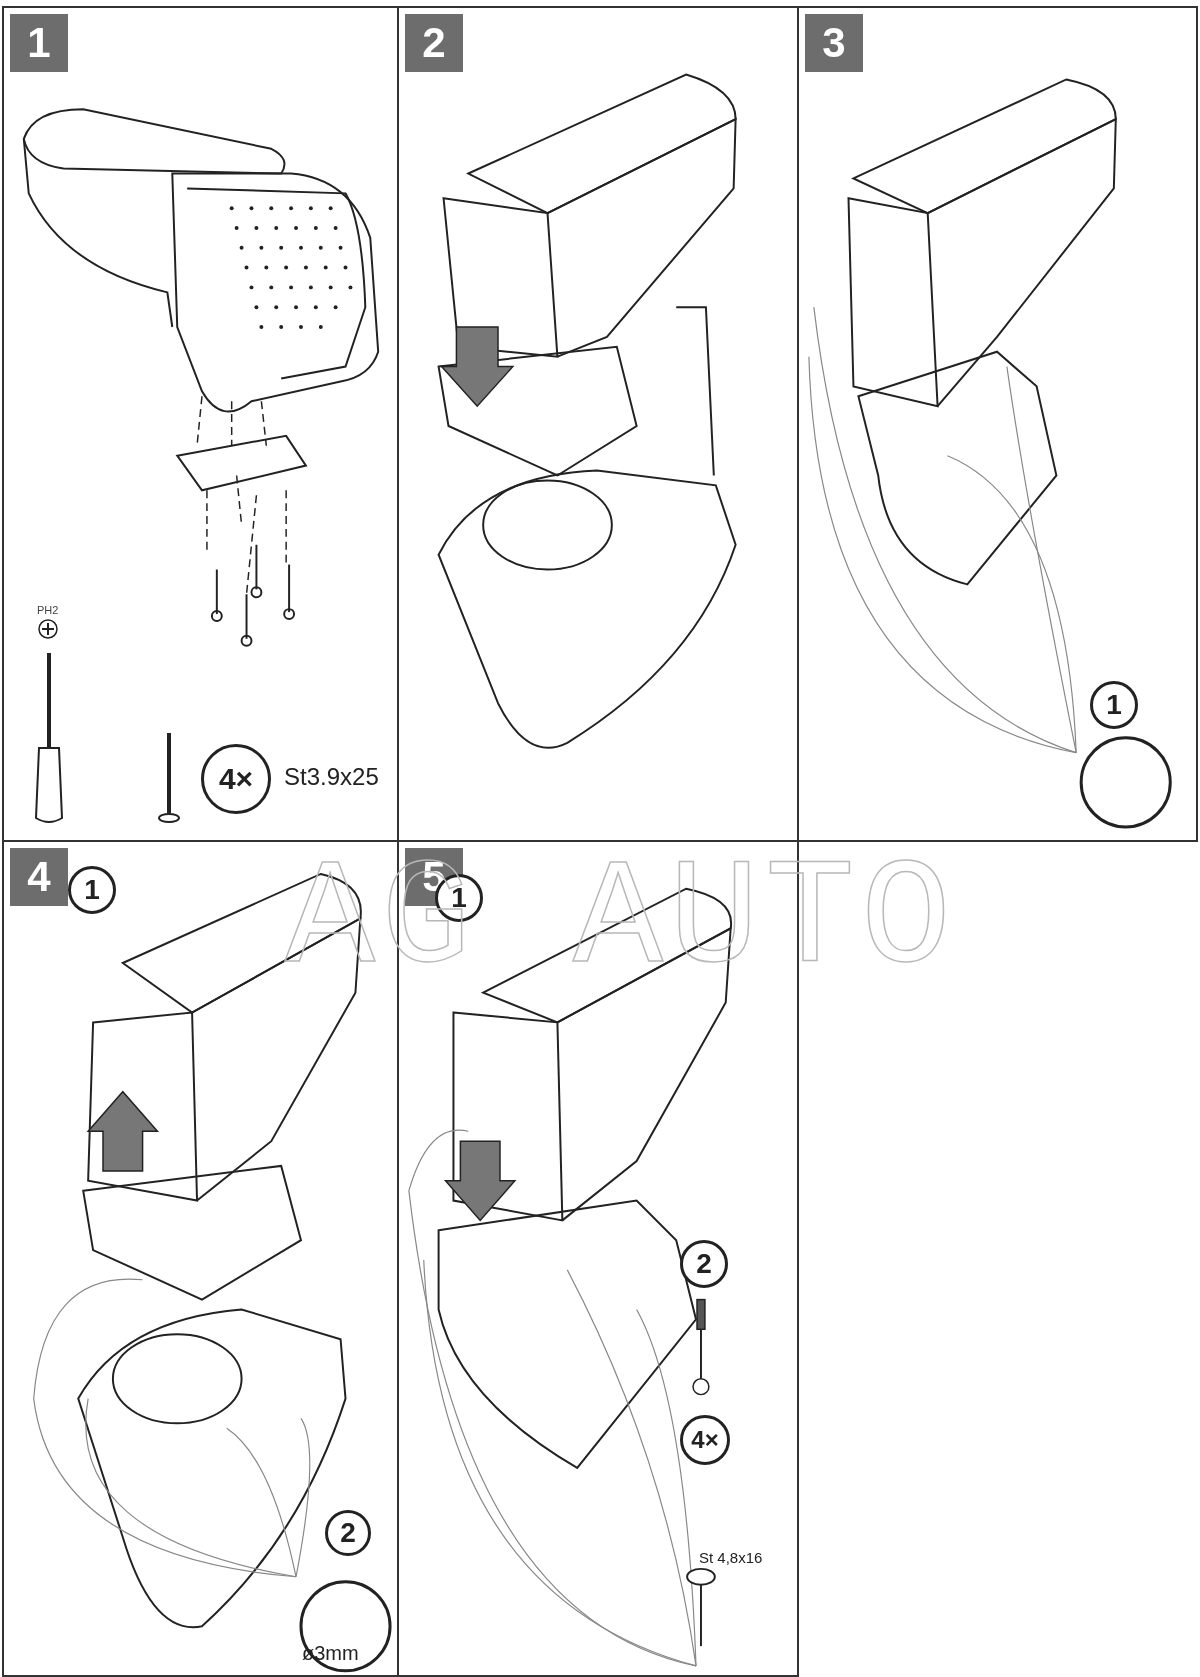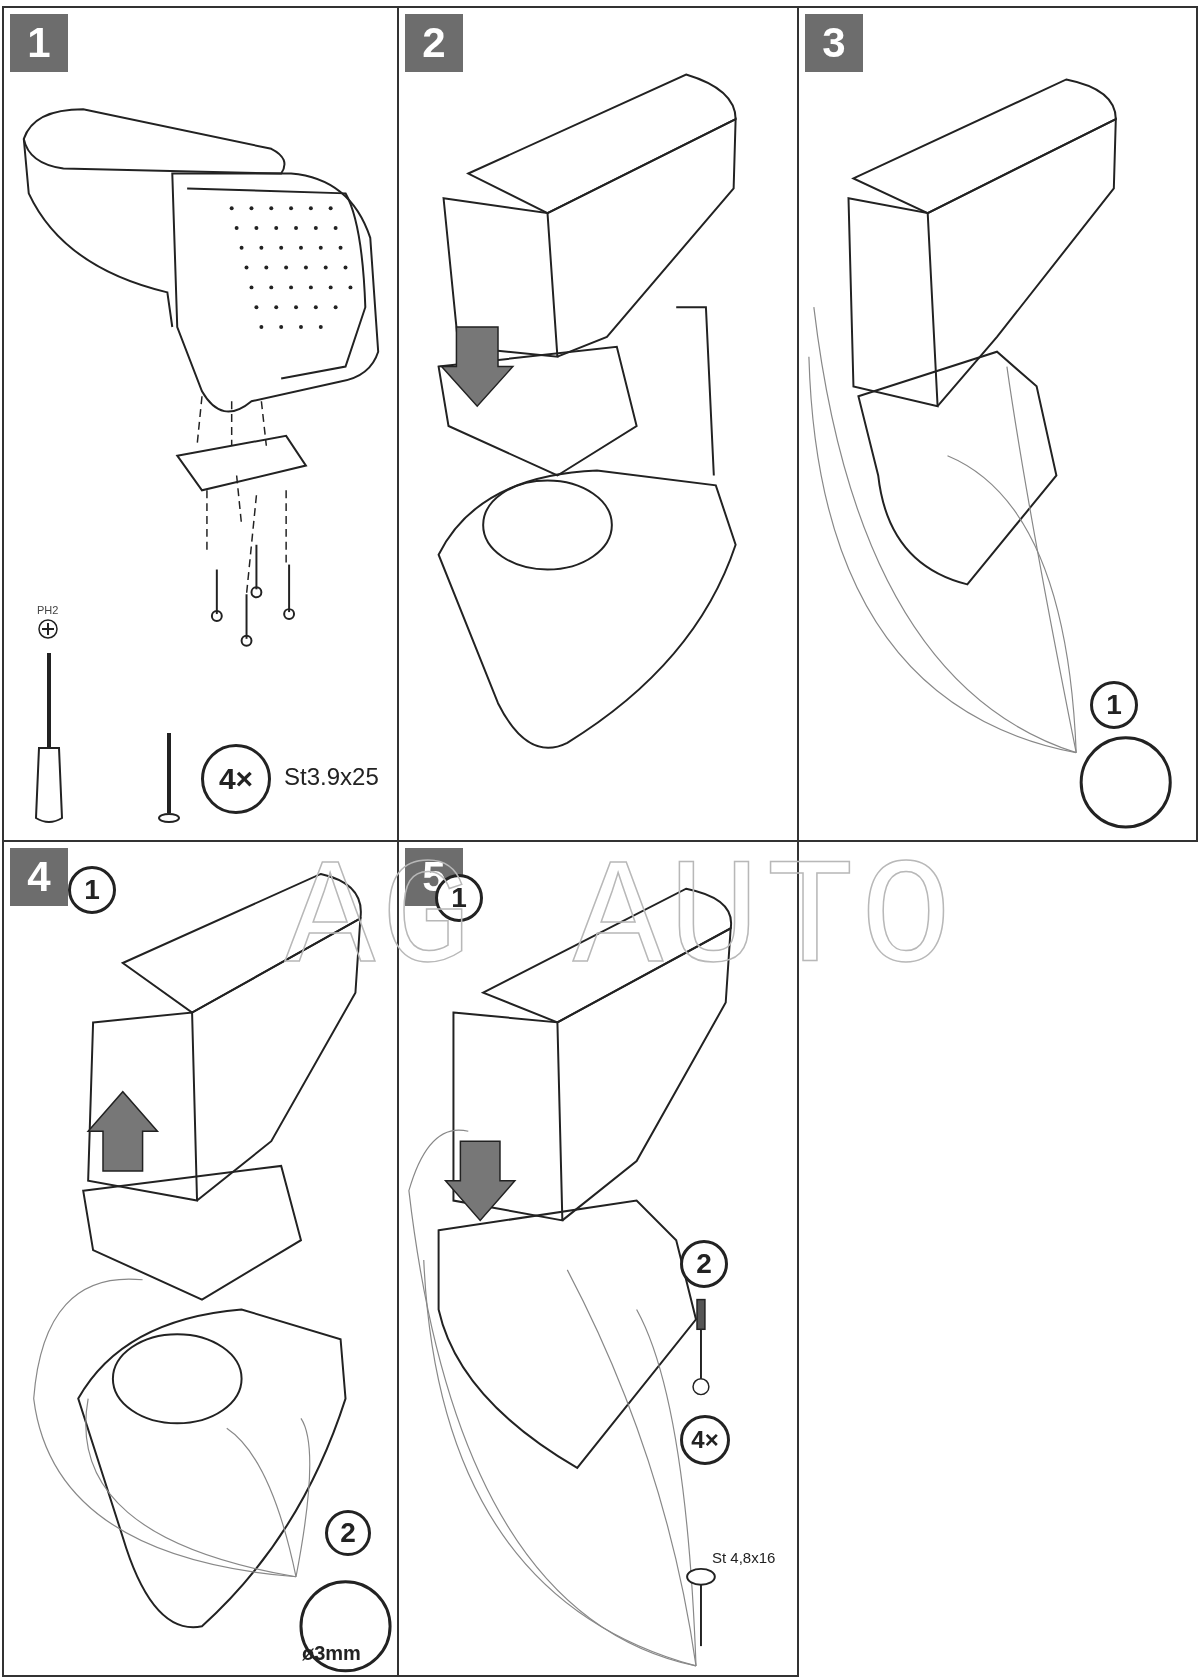--- a/index.html
+++ b/index.html
@@ -166,21 +166,21 @@
       <g fill="none" stroke="#888" stroke-width="1.2">
         <path d="M295,740 Q50,720 30,560 Q40,430 140,440"></path>
         <path d="M295,740 Q60,700 85,560"></path>
         <path d="M295,740 Q270,620 225,590"></path>
         <path d="M295,740 Q320,610 300,580"></path>
       </g>
       <circle cx="345" cy="790" r="45" fill="#fff" stroke="#222" stroke-width="3"></circle>
     </svg>
     <div class="circ" style="left:64px;top:24px;width:48px;height:48px;font-size:28px;line-height:42px;">1</div>
     <div class="circ" style="left:321px;top:668px;width:46px;height:46px;font-size:28px;line-height:40px;">2</div>
-    <div class="lbl" style="left:298px;top:800px;font-size:20px;font-weight:bold;">ø3mm</div>
+    <div class="lbl" style="left:298px;top:800px;font-size:20px;font-weight:normal;">ø3mm</div>
   </div>
 
   <div class="panel" style="left:397px;top:840px;width:402px;height:837px;">
     <div class="badge">5</div>
     <svg class="art" viewBox="0 0 402 837">
       <g fill="none" stroke="#222" stroke-width="2">
         <path d="M85,150 L290,45 Q340,55 335,85 L160,180 Z"></path>
         <path d="M55,170 L160,180 L165,380 L55,360 Z"></path>
         <path d="M160,180 L335,85 L330,160 L240,320 L165,380"></path>
         <path d="M40,390 L240,360 L280,400 L300,480 L180,630 Q60,560 40,470 Z"></path>
@@ -200,17 +200,17 @@
         <circle cx="305" cy="548" r="8" fill="#fff"></circle>
       </g>
       <g fill="none" stroke="#222" stroke-width="2">
         <ellipse cx="305" cy="740" rx="14" ry="8" fill="#fff"></ellipse>
         <path d="M305,748 L305,810"></path>
       </g>
     </svg>
     <div class="circ" style="left:36px;top:32px;width:48px;height:48px;font-size:28px;line-height:42px;">1</div>
     <div class="circ" style="left:281px;top:398px;width:48px;height:48px;font-size:28px;line-height:42px;">2</div>
     <div class="circ" style="left:281px;top:573px;width:50px;height:50px;font-size:24px;line-height:44px;">4×</div>
-    <div class="lbl" style="left:313px;top:707px;font-size:15px;">St 4,8x16</div>
+    <div class="lbl" style="left:300px;top:707px;font-size:15px;">St 4,8x16</div>
   </div>
 
   <div class="watermark">AG AUTO</div>
 </div>
 
 </body></html>

